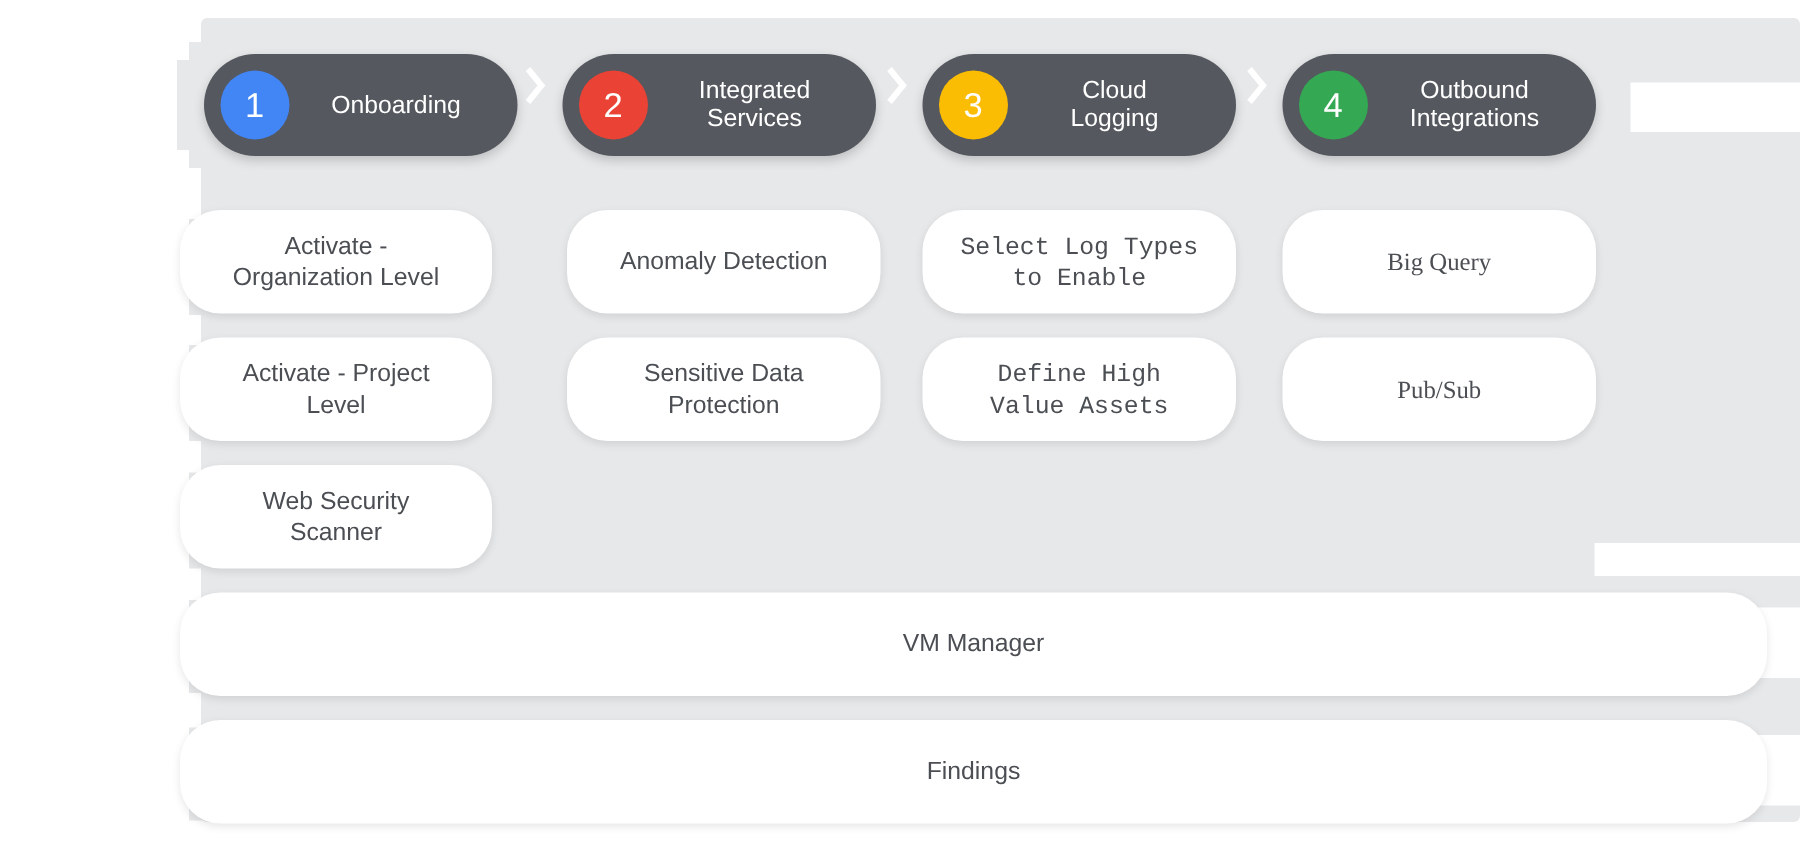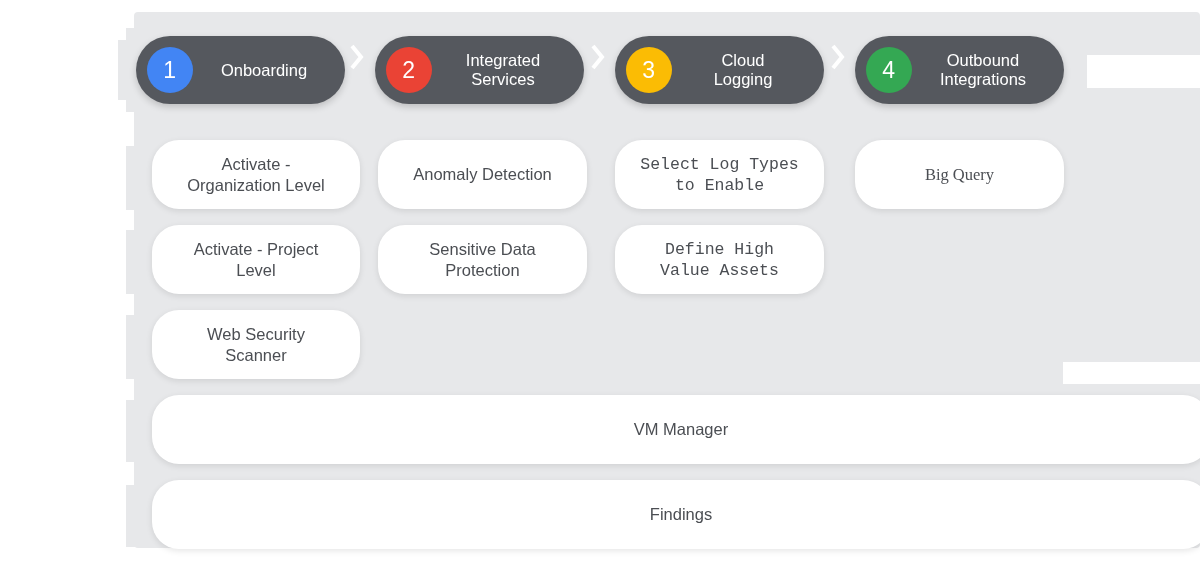--- a/index.html
+++ b/index.html
@@ -139,21 +139,21 @@
     </span>
 
     <div class="hdr" style="left:855px;top:36px;width:209px;">
       <span class="num" style="background:#34a853">4</span>
       <span class="htxt">Outbound
 Integrations</span>
     </div>
 
   </div>
 
-  <div class="col" style="left:152px;width:208px;">
+  <div class="col" style="left:120px;width:208px;">
     <div class="pill">Activate -
 Organization Level</div>
     <div class="pill">Activate - Project
 Level</div>
     <div class="pill">Web Security
 Scanner</div>
     <div class="pill wide">
       <span>VM Manager</span>
     </div>
     <div class="pill wide">
@@ -169,15 +169,16 @@
 
   <div class="col" style="left:615px;width:209px;font-family:Liberation Mono, monospace;">
     <div class="pill">Select Log Types
 to Enable</div>
     <div class="pill">Define High
 Value Assets</div>
   </div>
 
   <div class="col" style="left:855px;width:209px;font-family:Liberation Serif, serif;">
     <div class="pill">Big Query</div>
+    <div class="pill">Pub/Sub</div>
   </div>
 
 </div>
 
 </body></html>

